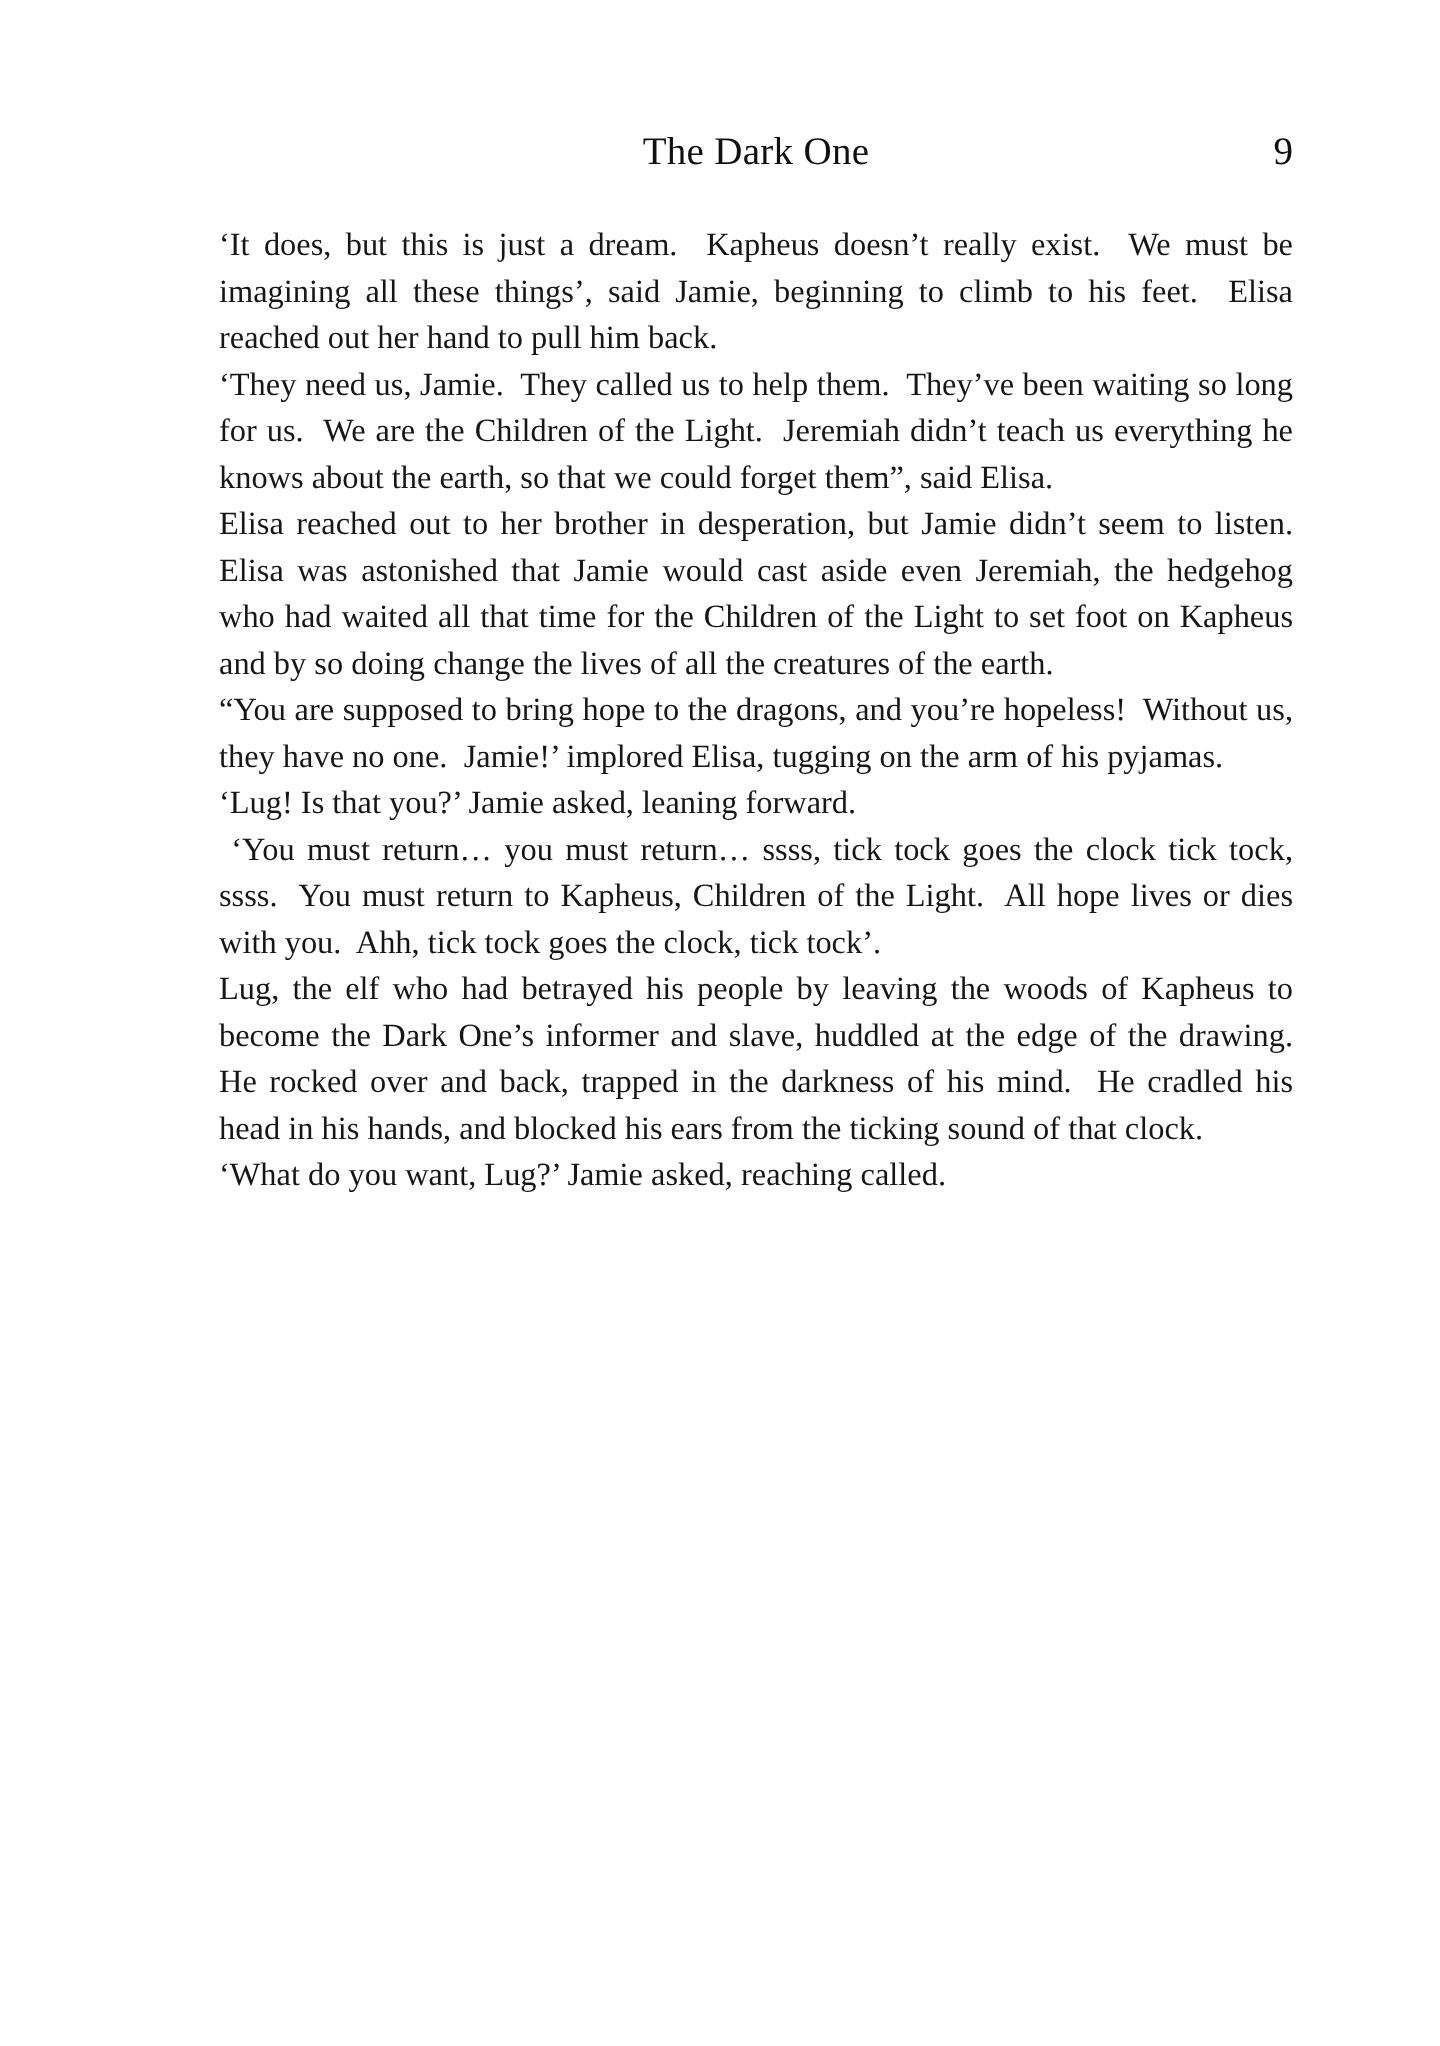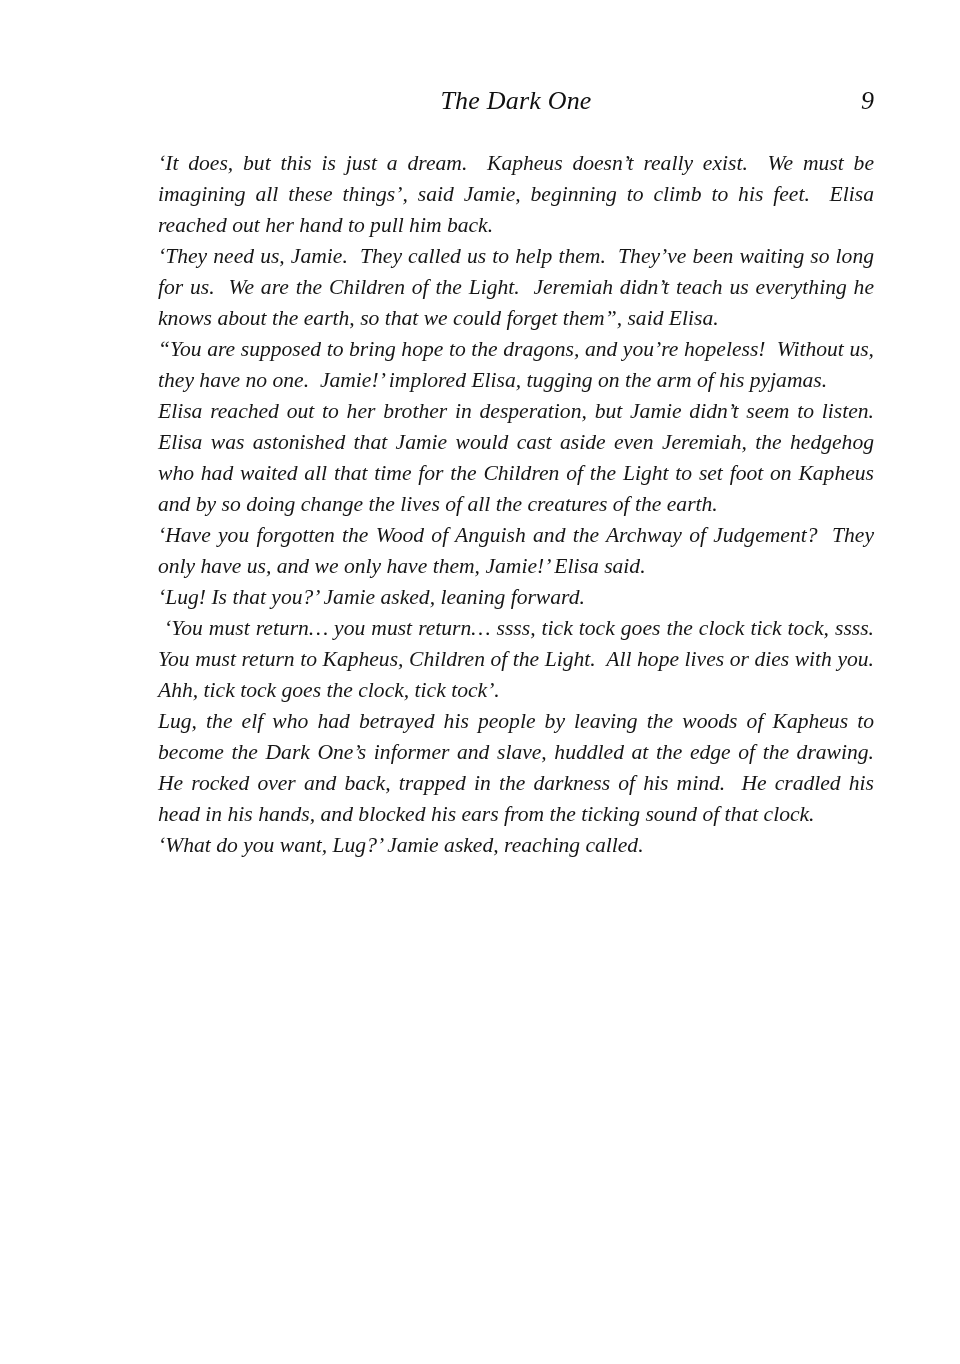--- a/index.html
+++ b/index.html
@@ -10,24 +10,23 @@
   body {
     width: 960px;
     height: 1364px;
     position: relative;
     font-family: "Liberation Serif", "DejaVu Serif", serif;
     color: #131313;
     overflow: hidden;
   }
   .page {
     position: absolute;
-    left: 158px;
+    left: 146px;
     top: 84px;
     width: 716px;
-    font-style: italic;
   }
   .page-header {
     position: relative;
     width: 100%;
     height: 36px;
     margin-bottom: 28px;
   }
   .running-title {
     text-align: center;
     font-size: 26px;
@@ -58,21 +57,20 @@
 
 <div class="page">
   <div class="page-header">
     <div class="running-title">The Dark One</div>
     <div class="page-number">9</div>
   </div>
 
   <div class="body-text">
     <p>‘It does, but this is just a dream.  Kapheus doesn’t really exist.  We must be imagining all these things’, said Jamie, beginning to climb to his feet.  Elisa reached out her hand to pull him back.</p>
     <p>‘They need us, Jamie.  They called us to help them.  They’ve been waiting so long for us.  We are the Children of the Light.  Jeremiah didn’t teach us everything he knows about the earth, so that we could forget them”, said Elisa.</p>
+    <p>Elisa reached out to her brother in desperation, but Jamie didn’t seem to listen.  Elisa was astonished that Jamie would cast aside even Jeremiah, the hedgehog who had waited all that time for the Children of the Light to set foot on Kapheus and by so doing change the lives of all the creatures of the earth.</p>
     <p>“You are supposed to bring hope to the dragons, and you’re hopeless!  Without us, they have no one.  Jamie!’ implored Elisa, tugging on the arm of his pyjamas.</p>
-    <p>Elisa reached out to her brother in desperation, but Jamie didn’t seem to listen.  Elisa was astonished that Jamie would cast aside even Jeremiah, the hedgehog who had waited all that time for the Children of the Light to set foot on Kapheus and by so doing change the lives of all the creatures of the earth.</p>
-    <p>‘Have you forgotten the Wood of Anguish and the Archway of Judgement?  They only have us, and we only have them, Jamie!’ Elisa said.</p>
     <p>‘Lug! Is that you?’ Jamie asked, leaning forward.</p>
     <p> ‘You must return… you must return… ssss, tick tock goes the clock tick tock, ssss.  You must return to Kapheus, Children of the Light.  All hope lives or dies with you.  Ahh, tick tock goes the clock, tick tock’.</p>
     <p>Lug, the elf who had betrayed his people by leaving the woods of Kapheus to become the Dark One’s informer and slave, huddled at the edge of the drawing.  He rocked over and back, trapped in the darkness of his mind.  He cradled his head in his hands, and blocked his ears from the ticking sound of that clock.</p>
     <p>‘What do you want, Lug?’ Jamie asked, reaching called.</p>
   </div>
 </div>
 
 </body></html>

